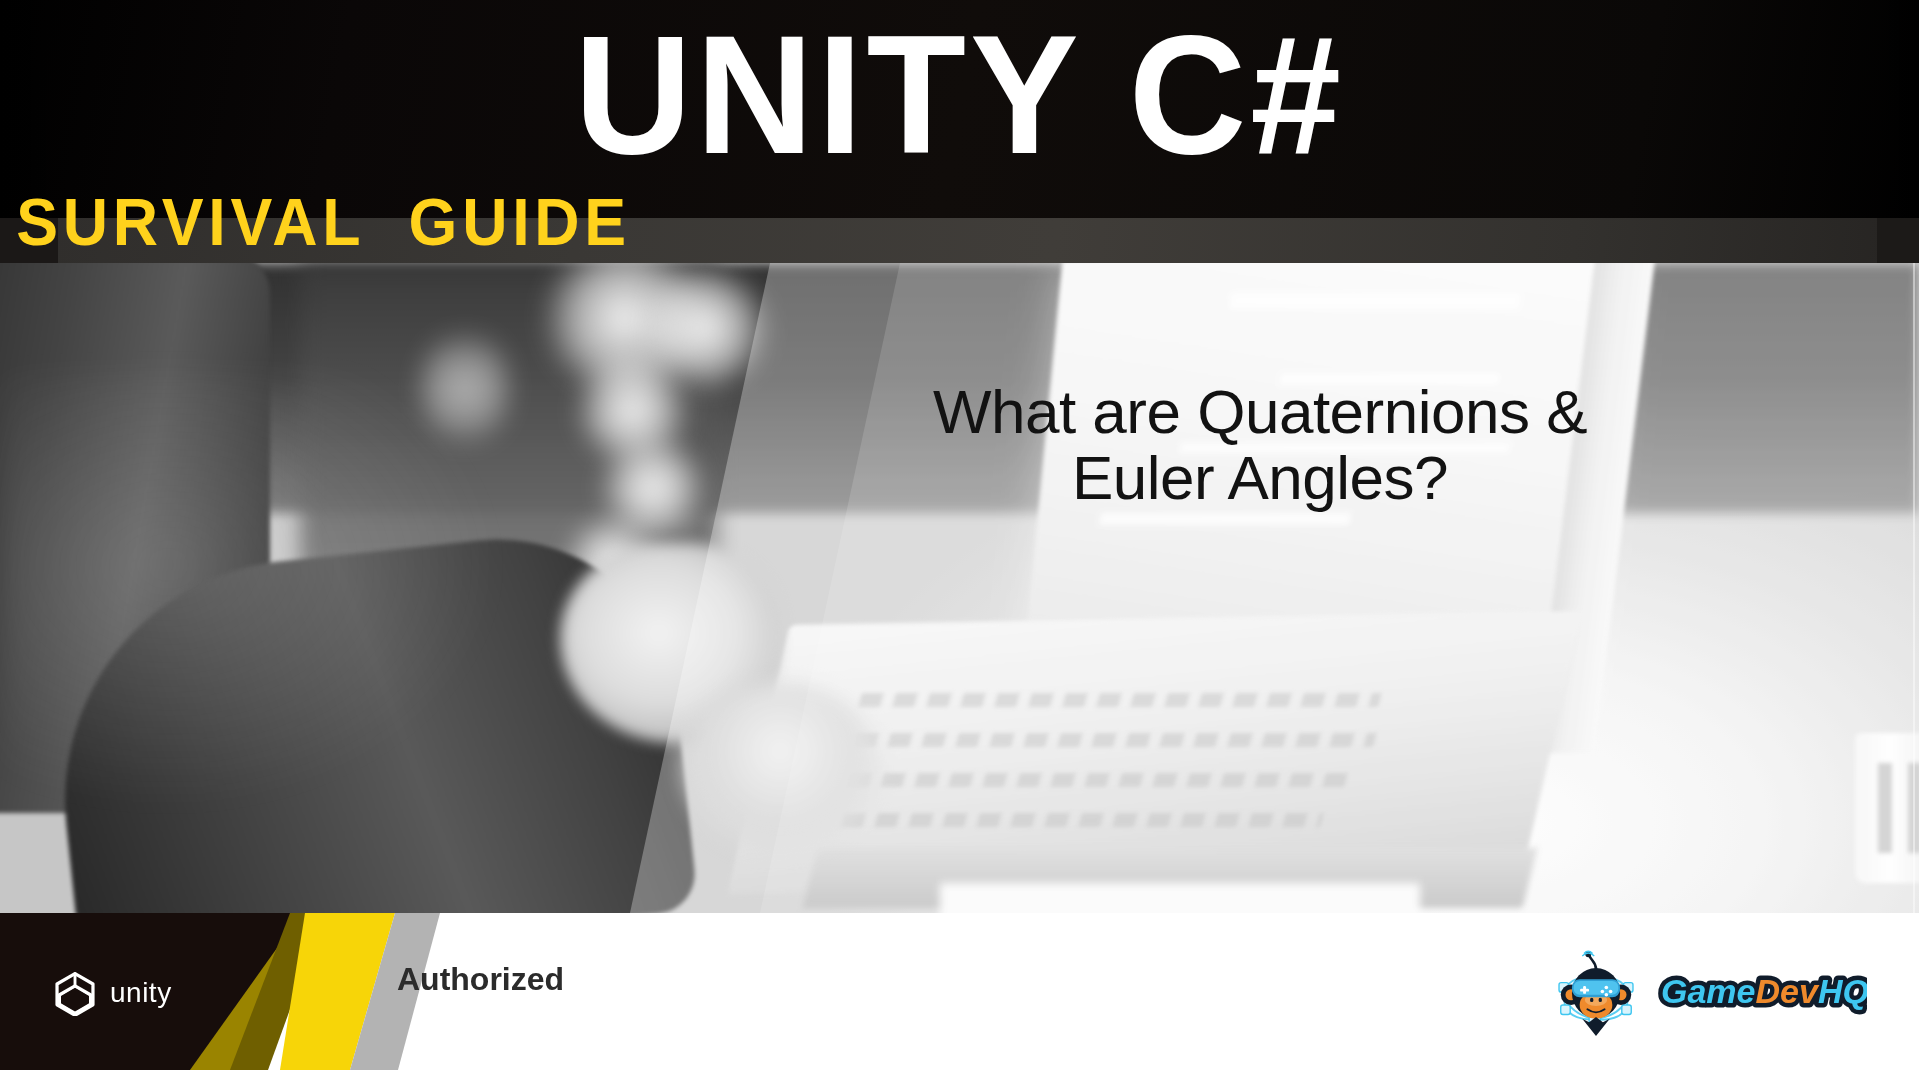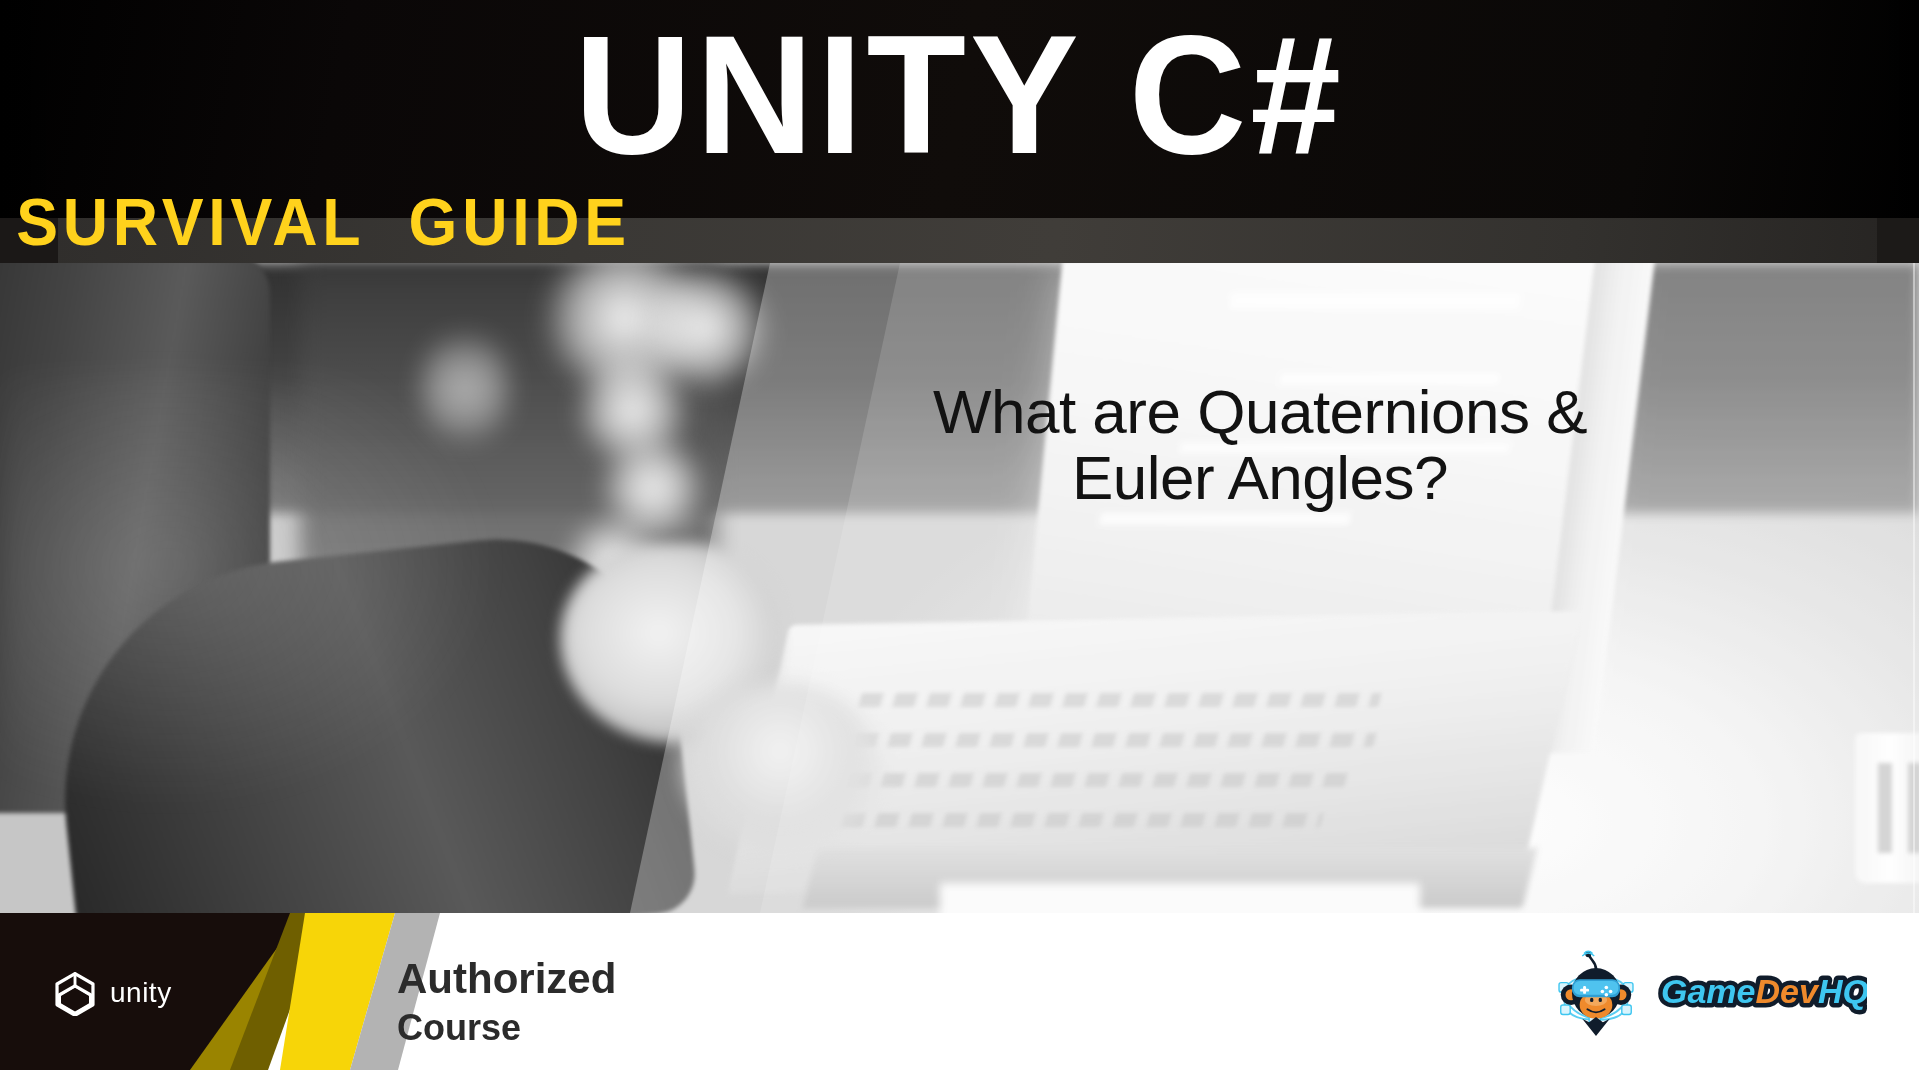--- a/index.html
+++ b/index.html
@@ -354,21 +354,21 @@
     letter-spacing: 0.5px;
   }
 
   .auth-text {
     position: absolute;
     left: 397px; top: 953px;
     color: #2b2b2b;
     font-family: "Liberation Sans", sans-serif;
     z-index: 12;
   }
-  .auth-l1 { font-size: 42px; font-weight: bold; line-height: 52px; letter-spacing: 0px;}
+  .auth-l1 { font-size: 32px; font-weight: bold; line-height: 52px; letter-spacing: 0px;}
   .auth-l2 { font-size: 36px; font-weight: bold; line-height: 46px; }
 
   
   .gdhq {
     position: absolute;
     right: 52px; top: 950px;
     display: flex;
     align-items: center;
     gap: 18px;
     z-index: 12;
@@ -460,21 +460,20 @@
       <path d="M32 5 L32 24 M32 24 L11 36 M32 24 L53 36 M11 36 L11 48.5 M53 36 L53 48.5 M11 48.5 L32 61 L53 48.5" fill="none" stroke="#ffffff" stroke-width="4" stroke-linejoin="round" stroke-linecap="round"></path>
       <path d="M32 24 L12.5 35.5 L12.5 47 L32 58 L51.5 47 L51.5 35.5 Z" fill="#170d0b"></path>
       <path d="M32 22 L54 34.8 L54 47.6" fill="none" stroke="#ffffff" stroke-width="4.5" stroke-linejoin="round"></path>
       <path d="M32 22 L10 34.8 L10 47.6 L32 60.5 L54 47.6" fill="none" stroke="#ffffff" stroke-width="4.5" stroke-linejoin="round"></path>
     </svg>
     <span class="unity-word">unity</span>
   </div>
 
   <div class="auth-text">
     <div class="auth-l1">Authorized</div>
-    <div class="auth-l2">Course</div>
   </div>
 
   <div class="gdhq">
     <svg class="gdhq-mark" viewBox="0 0 100 100">
 
       <path d="M50 22 C50 14, 44 12, 42 6" stroke="#101c2b" stroke-width="3" fill="none" stroke-linecap="round"></path>
       <circle cx="41" cy="5" r="3.4" fill="#101c2b"></circle>
       <path d="M36 4 q5 -5 10 0" stroke="#3ec6f0" stroke-width="1.6" fill="none"></path>
       <path d="M34 7 q7 -7 14 0" stroke="#3ec6f0" stroke-width="1.4" fill="none"></path>
 

